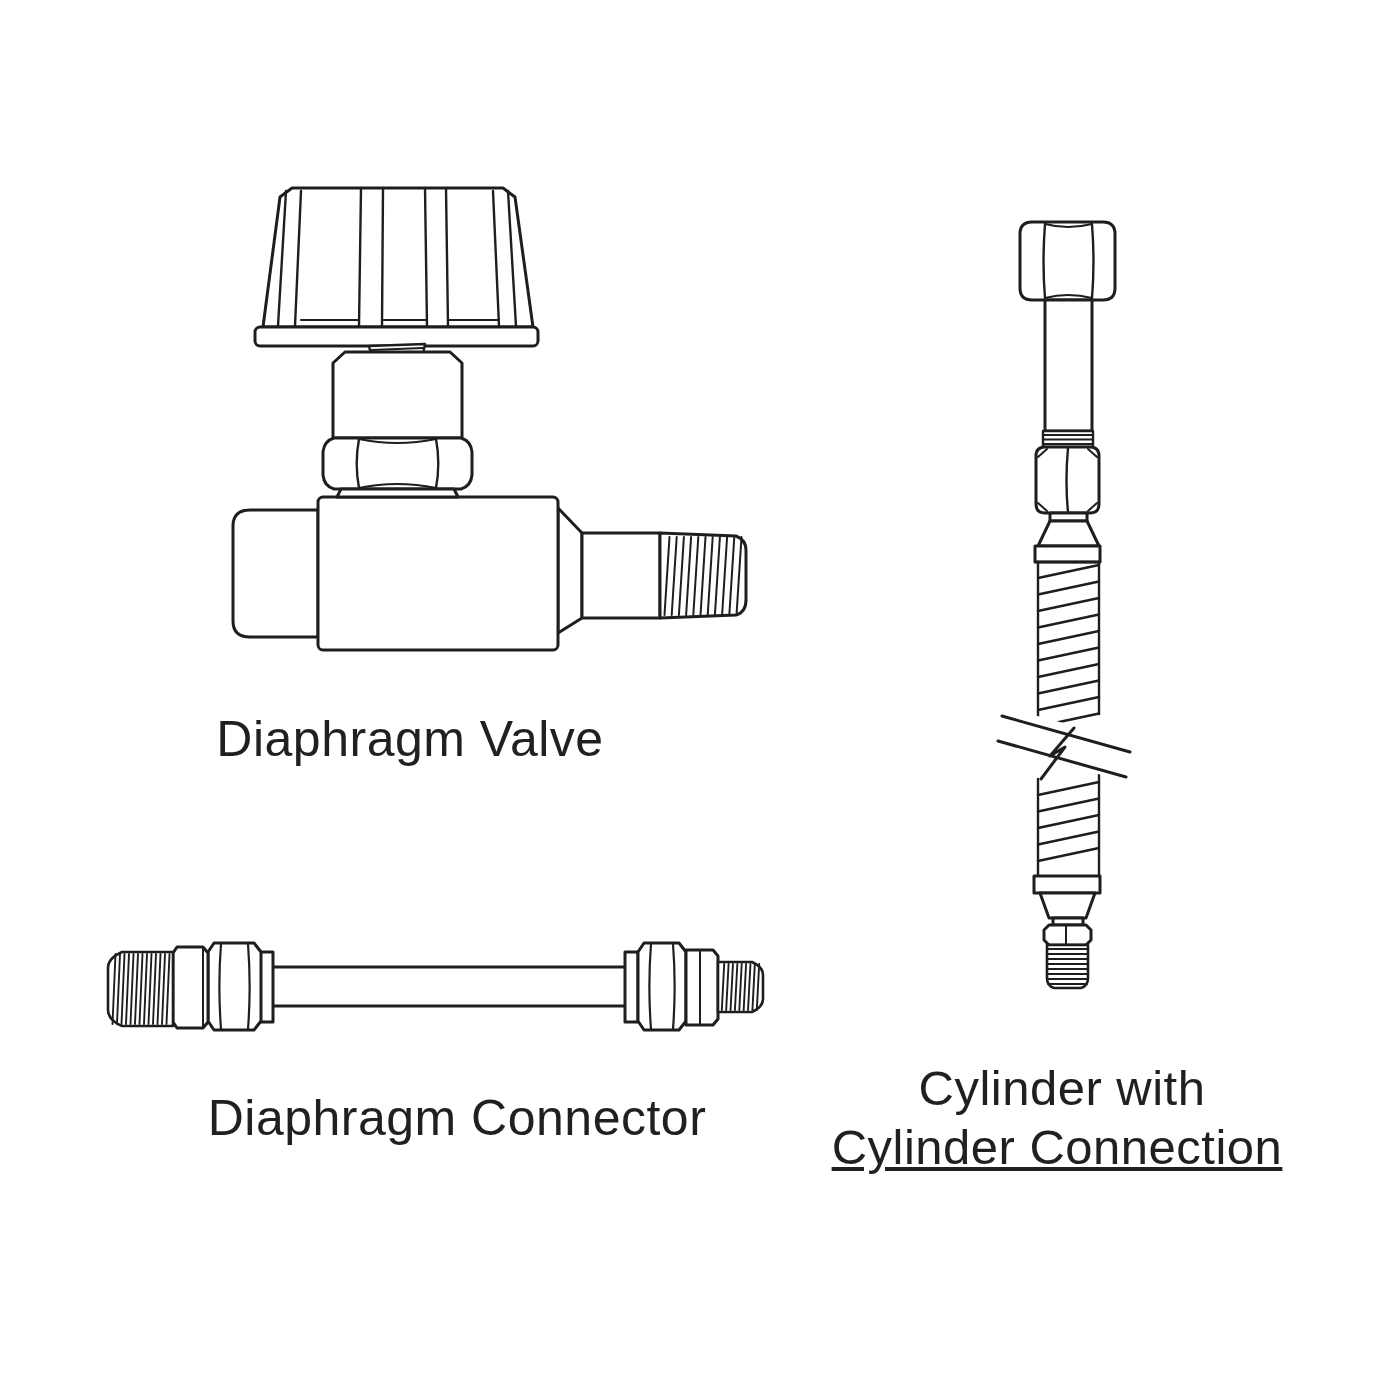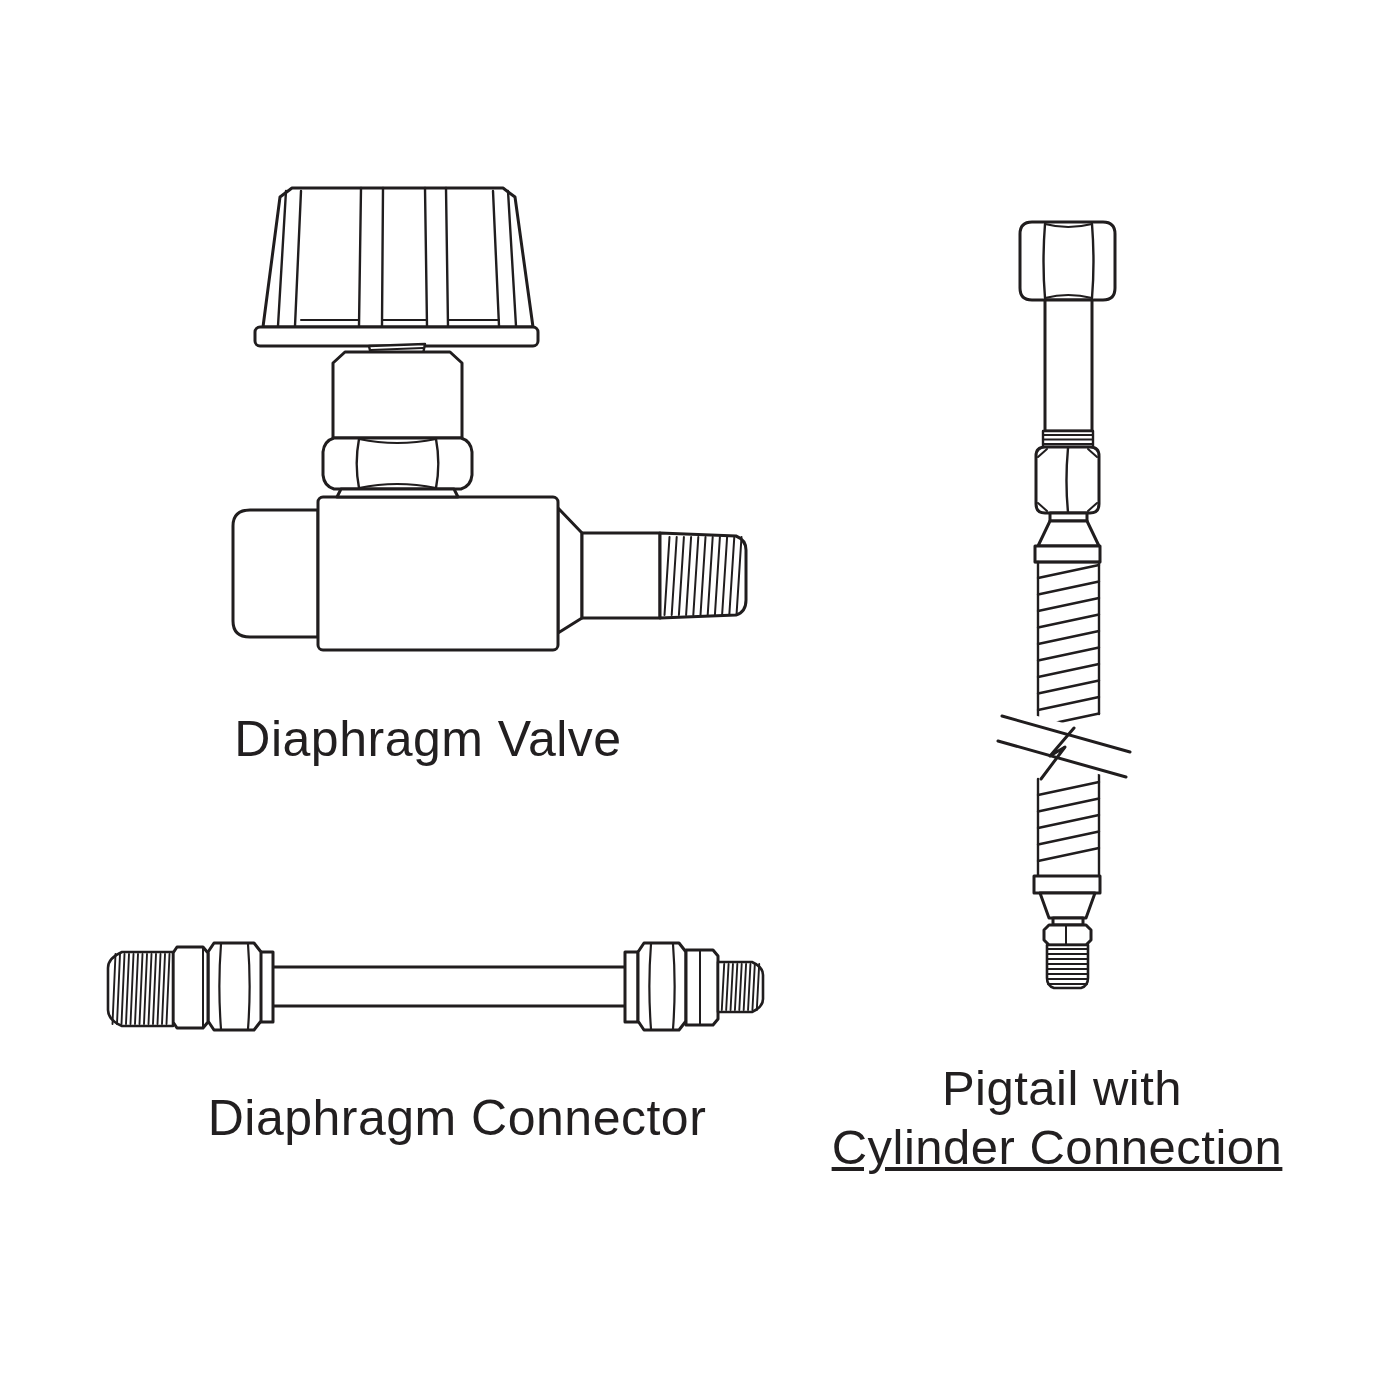--- a/index.html
+++ b/index.html
@@ -13,21 +13,21 @@
   svg{position:absolute;left:0;top:0;}
   .caption{
     position:absolute;
     color:#221f20;
     font-size:50px;
     line-height:54px;
     text-align:center;
     white-space:nowrap;
     letter-spacing:0.5px;
   }
-  #cap-valve{left:178px;top:712px;width:500px;}
+  #cap-valve{left:160px;top:712px;width:500px;}
   #cap-manifold{left:157px;top:1091px;width:600px;}
   #cap-pigtail1{left:862px;top:1061px;width:400px;font-size:49px;}
   #cap-pigtail2{left:807px;top:1120px;width:500px;font-size:49px;text-decoration:underline;}
   path,rect,line{vector-effect:none;}
 </style>
 </head>
 <body>
 
 <div class="canvas">
 
@@ -239,16 +239,16 @@
           <line x1="1048" y1="969" x2="1087" y2="969" stroke-width="1.9"></line>
           <line x1="1048" y1="974" x2="1087" y2="974" stroke-width="1.9"></line>
           <line x1="1048" y1="979" x2="1087" y2="979" stroke-width="1.9"></line>
           <line x1="1048" y1="984" x2="1087" y2="984" stroke-width="1.9"></line>
         </g>
   </g>
 </svg>
 
 <div id="cap-valve" class="caption">Diaphragm Valve</div>
 <div id="cap-manifold" class="caption">Diaphragm Connector</div>
-<div id="cap-pigtail1" class="caption">Pigtail with</div>
+<div id="cap-pigtail1" class="caption">Cylinder with</div>
 <div id="cap-pigtail2" class="caption">Cylinder Connection</div>
 
 </div>
 
 </body></html>

